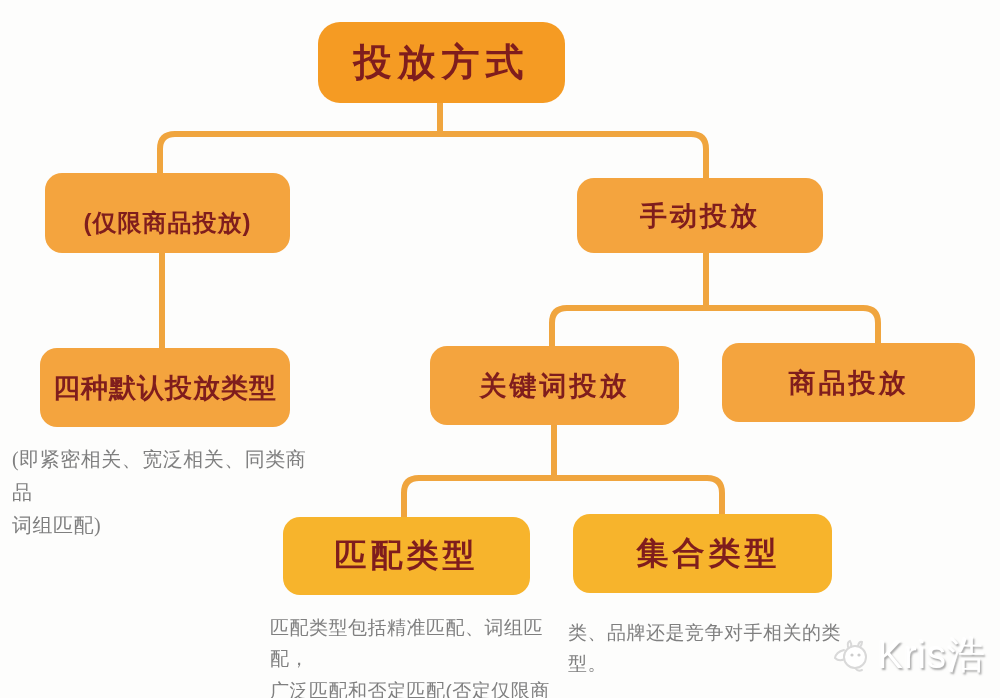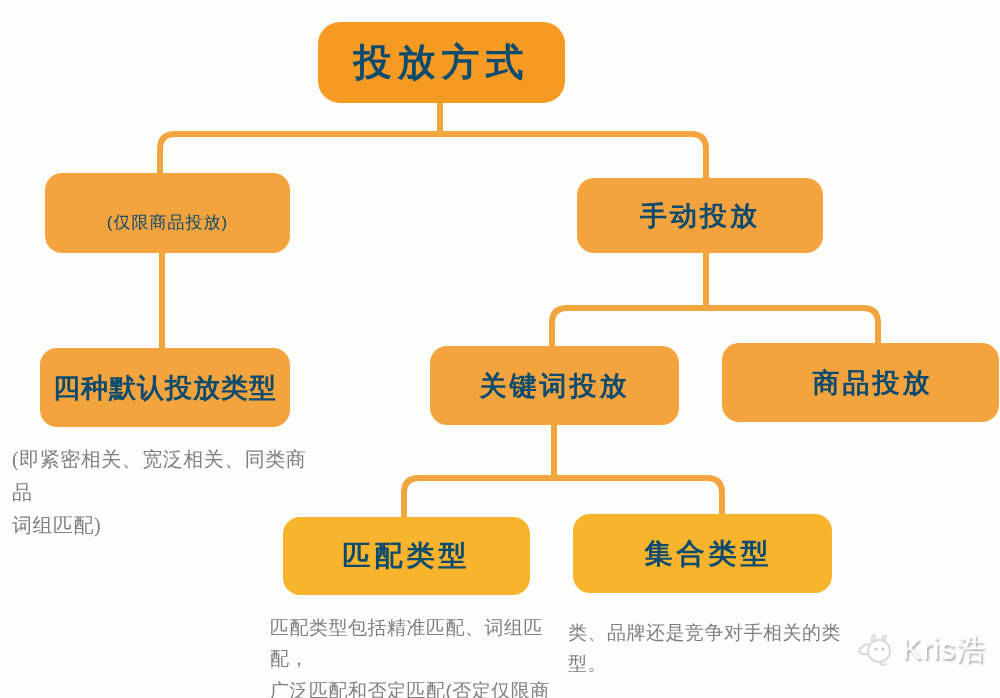--- a/index.html
+++ b/index.html
@@ -16,56 +16,56 @@
   #connector-svg{position:absolute;left:0;top:0;width:1000px;height:698px;}
   #connector-svg path{
     fill:none;
     stroke:var(--connector,#F0A53E);
     stroke-width:6;
   }
   .box{
     position:absolute;
     display:flex;flex-direction:column;
     align-items:center;justify-content:center;
-    color:#0c4a6e;font-weight:bold;
+    color:#7f1d1d;font-weight:bold;
     text-align:center;
   }
   .root{
     background:var(--root-box,#F59B23);
     border-radius:22px;
     font-size:38px;letter-spacing:6px;
   }
   .branch{
     background:var(--branch-box,#F4A43E);
     border-radius:17px;
     font-size:27px;letter-spacing:3px;
   }
   .leaf{
     background:var(--leaf-box,#F7B42C);
     border-radius:17px;
-    font-size:28px;letter-spacing:4px;
+    font-size:32px;letter-spacing:4px;
   }
   .box .subtitle{
-    font-size:17px;letter-spacing:1px;font-weight:normal;margin-top:19px;
+    font-size:24px;letter-spacing:1px;font-weight:bold;margin-top:19px;
   }
   .note{
     position:absolute;
     color:var(--note-text,#7F7F7F);
     font-size:19px;line-height:1.65;
     letter-spacing:0.5px;
   }
   .note-lg{font-size:20px;font-family:Liberation Serif, serif;}
   #watermark{
     position:absolute;
     right:14px;top:630px;
     display:flex;align-items:center;gap:4px;
   }
   #watermark .wm-text{
     color:#ffffff;
-    font-size:29px;
+    font-size:38px;
     font-weight:normal;
     text-shadow:1.5px 1.5px 2px rgba(140,140,140,0.75), -1px -1px 1px rgba(255,255,255,0.9);
     letter-spacing:1px;
   }
 </style>
 </head>
 <body>
 
 <div id="canvas">
 
@@ -93,21 +93,21 @@
   </div>
 
   <div class="box branch" style="left:40px;top:348px;width:250px;height:79px;letter-spacing:1px;">
     <span>四种默认投放类型</span>
   </div>
 
   <div class="box branch" style="left:430px;top:346px;width:249px;height:79px;text-align:right;">
     <span>关键词投放</span>
   </div>
 
-  <div class="box branch" style="left:722px;top:343px;width:253px;height:79px;padding-left:24px;">
+  <div class="box branch" style="left:722px;top:343px;width:253px;height:79px;">
     <span>商品投放</span>
   </div>
 
   <div class="box leaf" style="left:283px;top:517px;width:247px;height:78px;">
     <span>匹配类型</span>
   </div>
 
   <div class="box leaf" style="left:573px;top:514px;width:247px;height:79px;padding-left:12px;">
     <span>集合类型</span>
   </div>

